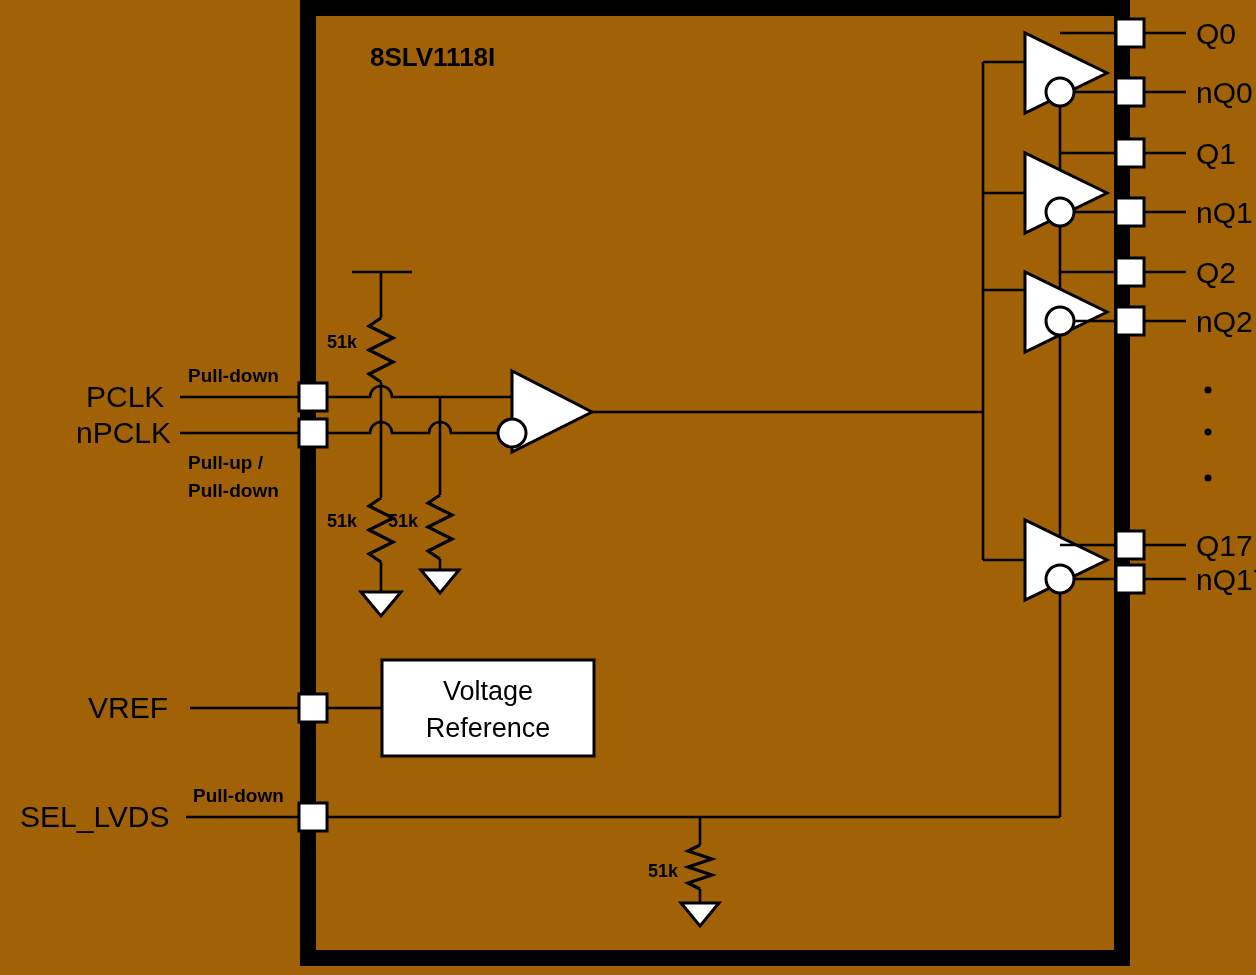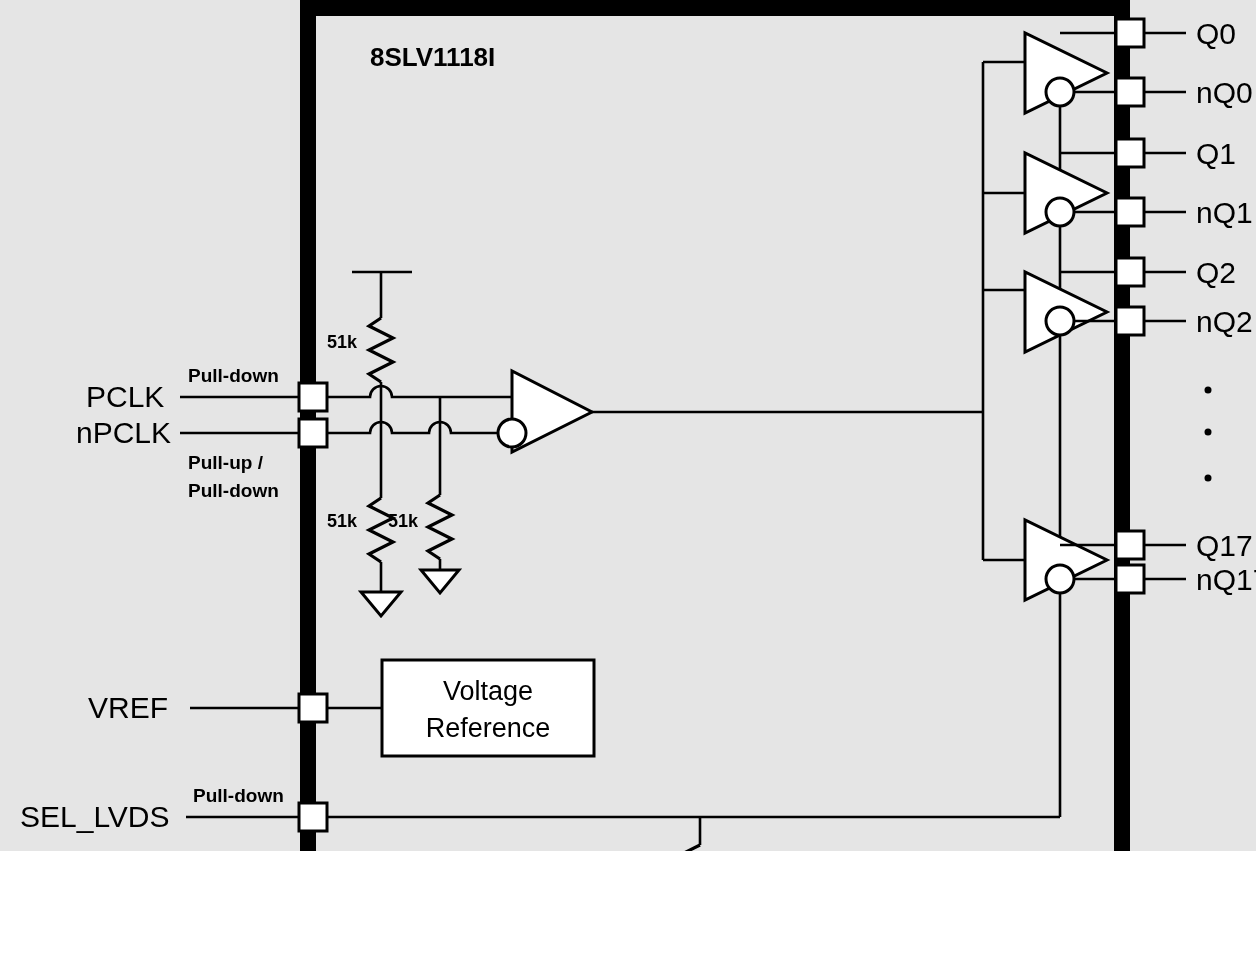--- a/index.html
+++ b/index.html
@@ -6,22 +6,22 @@
     margin: 0;
     padding: 0;
     background: #ffffff;
   }
   body {
     font-family: "Liberation Sans", sans-serif;
   }
   #diagram-root {
     position: relative;
     width: 1256px;
-    height: 851px;
-    background: #e5e5e5;
+    height: 975px;
+    background: #a16207;
     overflow: hidden;
   }
   svg#schematic {
     display: block;
     width: 1256px;
     height: 975px;
   }
   .wire-thin {
     stroke: #000000;
     stroke-width: 2.6;

